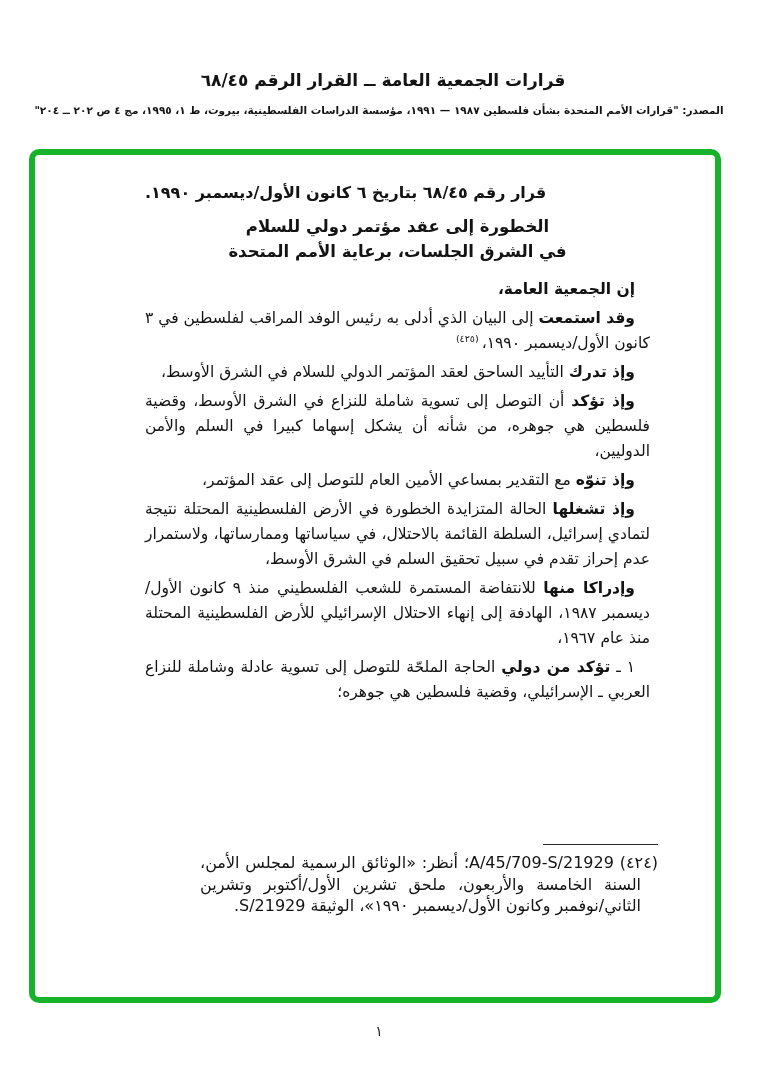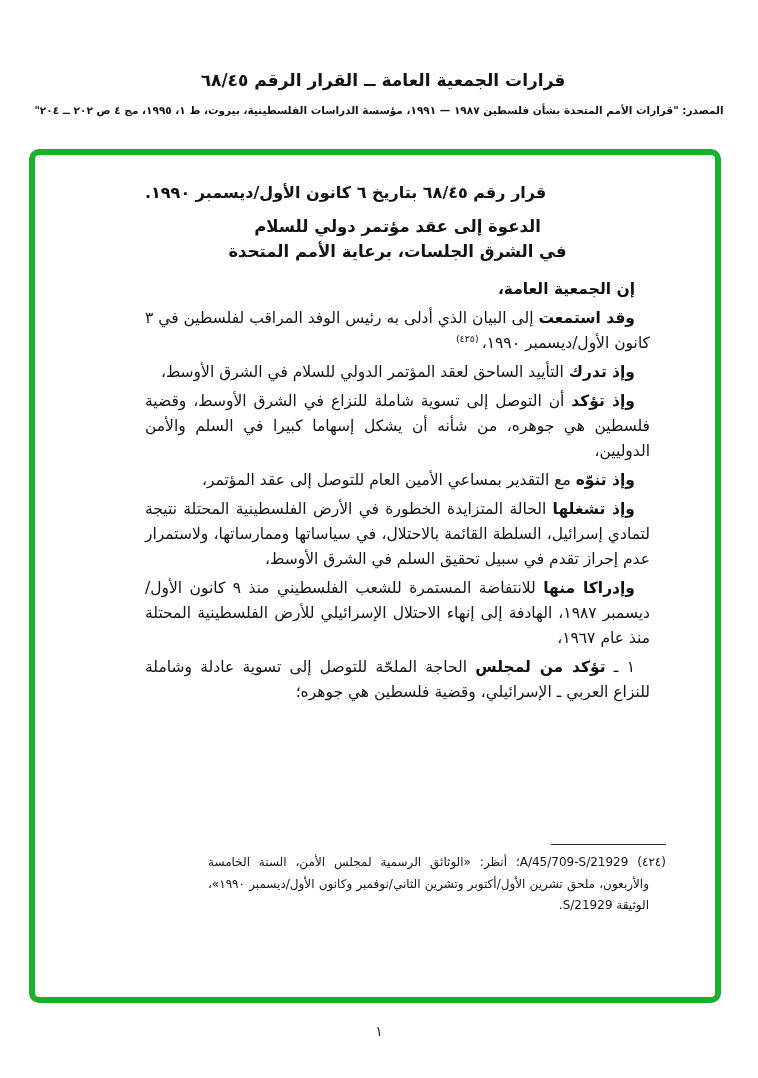--- a/index.html
+++ b/index.html
@@ -45,22 +45,22 @@
   .para {
     margin:0 0 4px 0;
     font-size:15.5px; line-height:25px;
     text-align:justify; text-indent:15px;
   }
   .para b { font-weight:bold; }
   .para sup {
     font-size:9.5px; line-height:0; vertical-align:6px;
   }
   .footnotes {
-    position:absolute; top:844px; right:92px; width:458px;
-    font-size:12px; line-height:21.5px;
+    position:absolute; top:844px; right:100px; width:458px;
+    font-size:16px; line-height:21.5px;
   }
   .fn-rule {
     width:115px; height:0;
     border-top:1.5px solid #2a2a2a;
     margin:0 0 7px auto; 
   }
   .fn {
     margin:0; text-align:justify;
     padding-right:17px; text-indent:-17px;
   }
@@ -76,32 +76,32 @@
 
   <div class="header-title">قرارات الجمعية العامة ــ القرار الرقم ٦٨/٤٥</div>
 
   <div class="source-line">المصدر: "قرارات الأمم المتحدة بشأن فلسطين ١٩٨٧ — ١٩٩١، مؤسسة الدراسات الفلسطينية، بيروت، ط ١، ١٩٩٥، مج ٤ ص ٢٠٢ ــ ٢٠٤"</div>
 
   <div class="green-box"></div>
 
   <div class="content">
     <p class="res-heading">قرار رقم ٦٨/٤٥ بتاريخ ٦ كانون الأول/ديسمبر ١٩٩٠.</p>
     <div class="res-title-group">
-      <p class="res-title">الدعوة إلى عقد مؤتمر دولي للسلام</p>
+      <p class="res-title">الخطورة إلى عقد مؤتمر دولي للسلام</p>
       <p class="res-title">في الشرق الجلسات، برعاية الأمم المتحدة</p>
     </div>
     <div class="res-body">
         <p class="para"><b>إن الجمعية العامة،</b></p>
         <p class="para"><b>وقد استمعت</b> إلى البيان الذي أدلى به رئيس الوفد المراقب لفلسطين في ٣ كانون الأول/ديسمبر ١٩٩٠،<sup> (٤٢٥)</sup></p>
         <p class="para"><b>وإذ تدرك</b> التأييد الساحق لعقد المؤتمر الدولي للسلام في الشرق الأوسط،</p>
         <p class="para"><b>وإذ تؤكد</b> أن التوصل إلى تسوية شاملة للنزاع في الشرق الأوسط، وقضية فلسطين هي جوهره، من شأنه أن يشكل إسهاما كبيرا في السلم والأمن الدوليين،</p>
         <p class="para"><b>وإذ تنوّه</b> مع التقدير بمساعي الأمين العام للتوصل إلى عقد المؤتمر،</p>
         <p class="para"><b>وإذ تشغلها</b> الحالة المتزايدة الخطورة في الأرض الفلسطينية المحتلة نتيجة لتمادي إسرائيل، السلطة القائمة بالاحتلال، في سياساتها وممارساتها، ولاستمرار عدم إحراز تقدم في سبيل تحقيق السلم في الشرق الأوسط،</p>
         <p class="para"><b>وإدراكا منها</b> للانتفاضة المستمرة للشعب الفلسطيني منذ ٩ كانون الأول/ديسمبر ١٩٨٧، الهادفة إلى إنهاء الاحتلال الإسرائيلي للأرض الفلسطينية المحتلة منذ عام ١٩٦٧،</p>
-        <p class="para">١ ـ <b>تؤكد من لمجلس</b> الحاجة الملحّة للتوصل إلى تسوية عادلة وشاملة للنزاع العربي ـ الإسرائيلي، وقضية فلسطين هي جوهره؛</p>
+        <p class="para">١ ـ <b>تؤكد من دولي</b> الحاجة الملحّة للتوصل إلى تسوية عادلة وشاملة للنزاع العربي ـ الإسرائيلي، وقضية فلسطين هي جوهره؛</p>
       </div>
   </div>
 
   <div class="footnotes">
     <div class="fn-rule"></div>
     <div>
         <p class="fn"><span>(٤٢٤)</span> A/45/709-S/21929؛ أنظر: «الوثائق الرسمية لمجلس الأمن، السنة الخامسة والأربعون، ملحق تشرين الأول/أكتوبر وتشرين الثاني/نوفمبر وكانون الأول/ديسمبر ١٩٩٠»، الوثيقة S/21929.</p>
       </div>
   </div>
 

